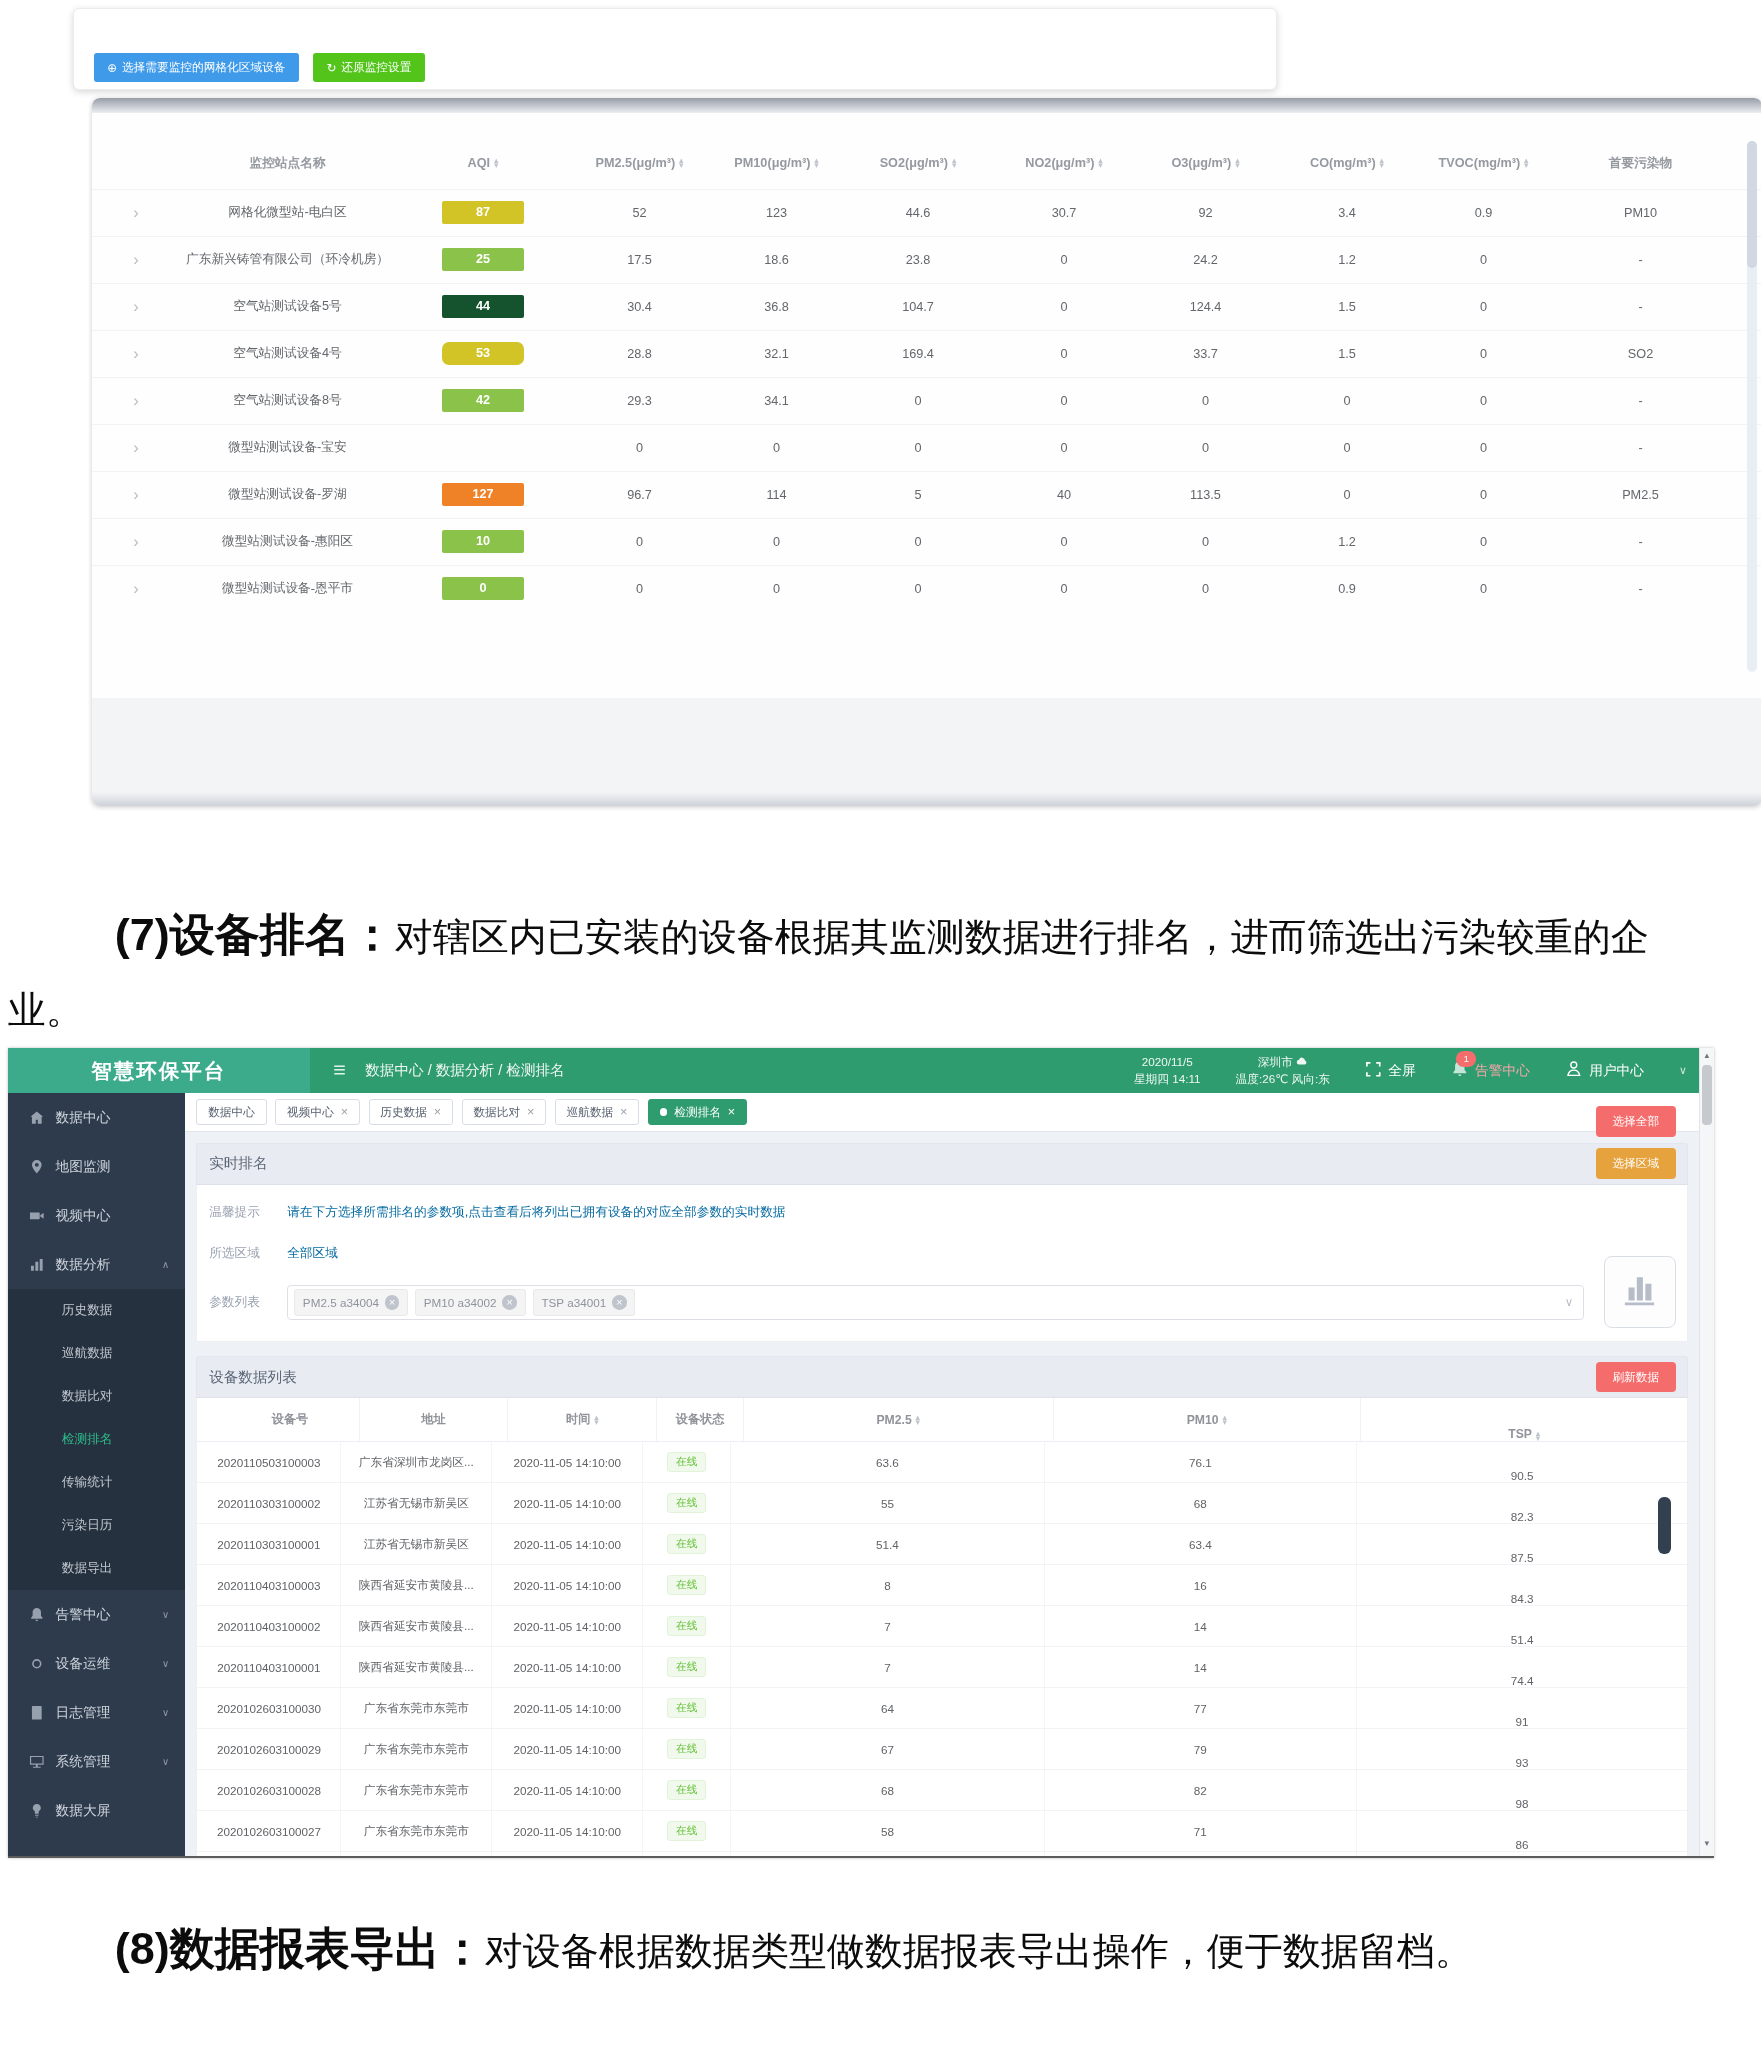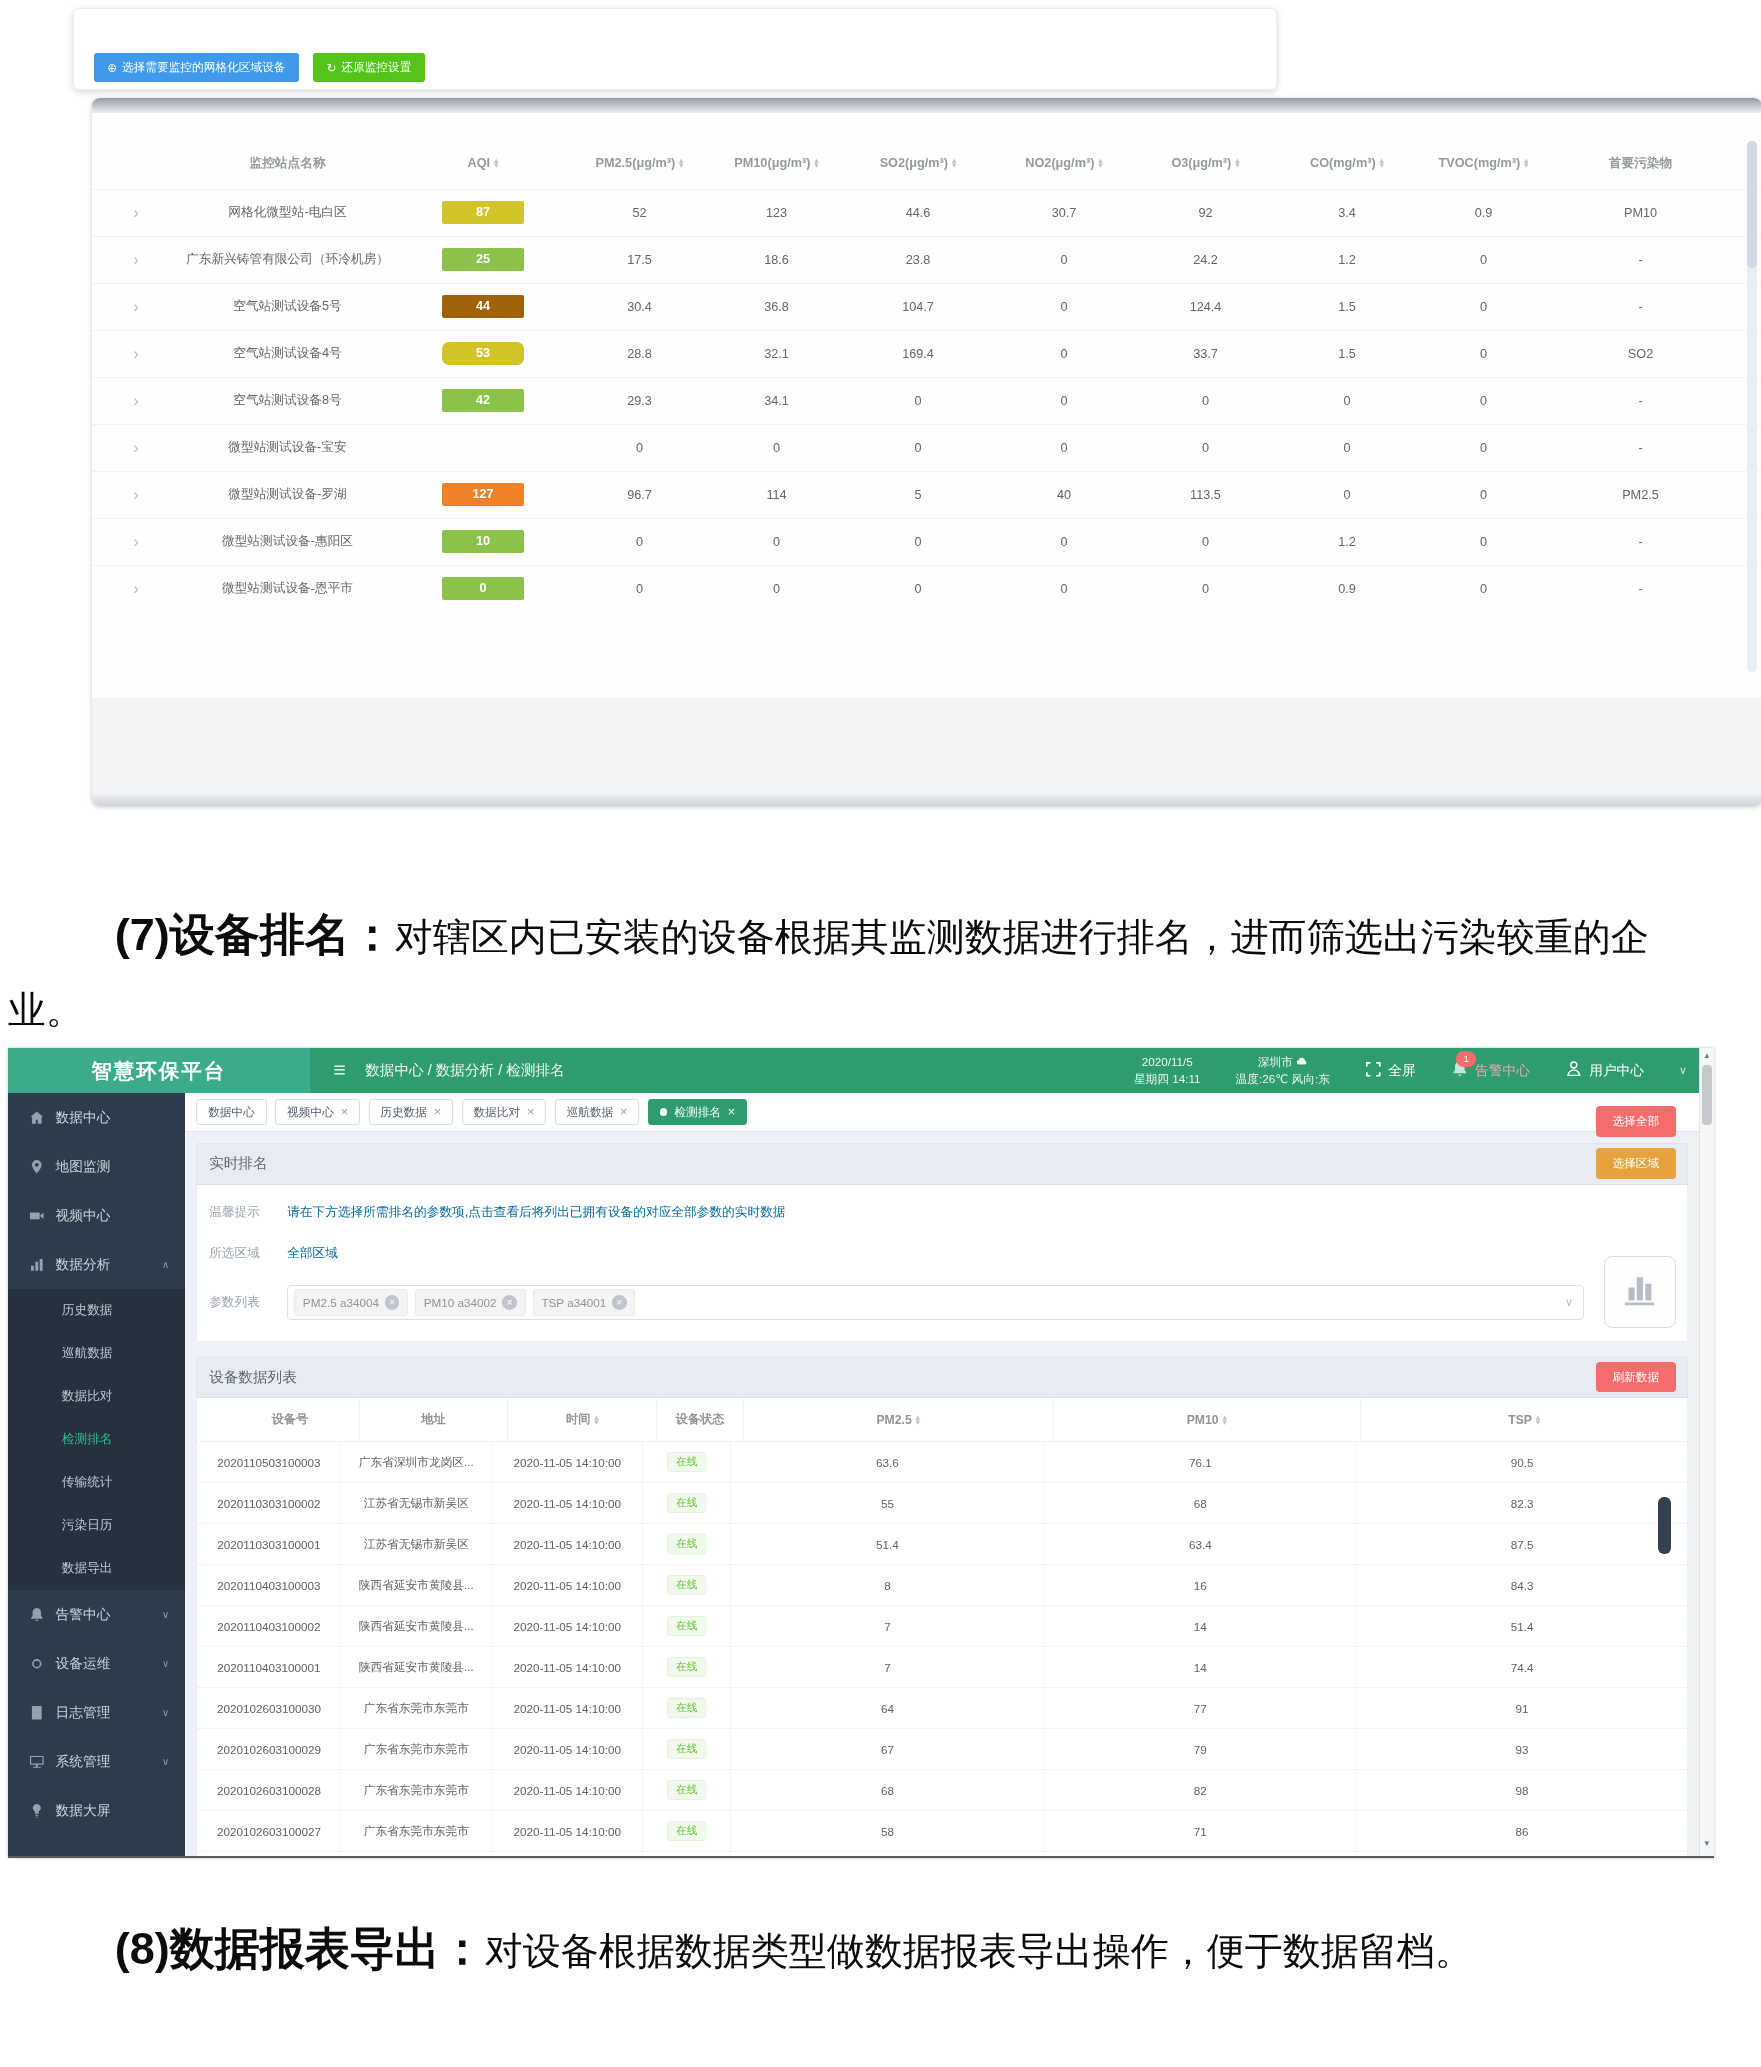--- a/index.html
+++ b/index.html
@@ -103,21 +103,21 @@
             background:#fdfdfe;display:flex;align-items:center;justify-content:center;color:#b6bdc8;cursor:pointer;}
 
   .panel2{margin-top:13.7px;}
   .dtable{background:#fff;border:1px solid #edeff3;border-top:none;overflow:hidden;}
   .dthead{display:flex;align-items:center;height:43px;border-bottom:1px solid #ebeef5;}
   .dth{font-size:12.2px;font-weight:700;color:#909399;text-align:center;display:flex;align-items:center;justify-content:center;
        border-right:1px solid #f0f2f5;box-sizing:border-box;height:100%;}
   .dtrow{display:flex;align-items:center;height:40px;border-bottom:1px solid #f1f3f6;}
   .dtd{font-size:11.7px;color:#606266;text-align:center;display:flex;align-items:center;justify-content:center;
        border-right:1px solid #f3f5f8;box-sizing:border-box;height:100%;}
-  .dth:last-child,.dtd:last-child{border-right:none;}
+  .dth:last-child,.dtd:last-child{border-right:none;align-items:flex-end;}
   .online{padding:2px 7.8px;background:#f0f9eb;border:1px solid #e1f3d8;color:#67c23a;border-radius:2.9px;font-size:10.7px;}
 
   .innerThumb{position:absolute;right:43px;top:449px;width:12.7px;height:57px;background:#33404f;border-radius:5.9px;}
   .vscroll{position:absolute;right:0;top:0;bottom:0;width:13.7px;background:#f5f6f7;border-left:1px solid #e2e3e5;}
   .vscroll .ar{position:absolute;left:0;width:13.7px;text-align:center;font-size:7.8px;color:#70757c;}
   .vscroll .up{top:2.9px;} .vscroll .dn{bottom:7.8px;}
   .vthumb{position:absolute;left:2px;top:16.6px;width:9.8px;height:60px;background:#c6c9ce;border-radius:3.9px;}
 </style>
 </head>
 <body>
@@ -204,21 +204,21 @@
             <span class="ta-cell" style="width: 146px;">0</span>
             <span class="ta-cell" style="width: 137px;">24.2</span>
             <span class="ta-cell" style="width: 146px;">1.2</span>
             <span class="ta-cell" style="width: 127px;">0</span>
             <span class="ta-cell" style="width: 187px;">-</span>
           </div>
           <div class="ta-row">
             <span class="ta-cell caret" style="width: 88px;">›</span>
             <span class="ta-cell" style="width: 215px;">空气站测试设备5号</span>
             <span class="ta-cell" style="width: 176px;">
-              <span class="aqi-badge" style="background: #a16207;">44</span>
+              <span class="aqi-badge" style="background: #14532d;">44</span>
             </span>
             <span class="ta-cell" style="width: 137px;">30.4</span>
             <span class="ta-cell" style="width: 137px;">36.8</span>
             <span class="ta-cell" style="width: 146px;">104.7</span>
             <span class="ta-cell" style="width: 146px;">0</span>
             <span class="ta-cell" style="width: 137px;">124.4</span>
             <span class="ta-cell" style="width: 146px;">1.5</span>
             <span class="ta-cell" style="width: 127px;">0</span>
             <span class="ta-cell" style="width: 187px;">-</span>
           </div>

